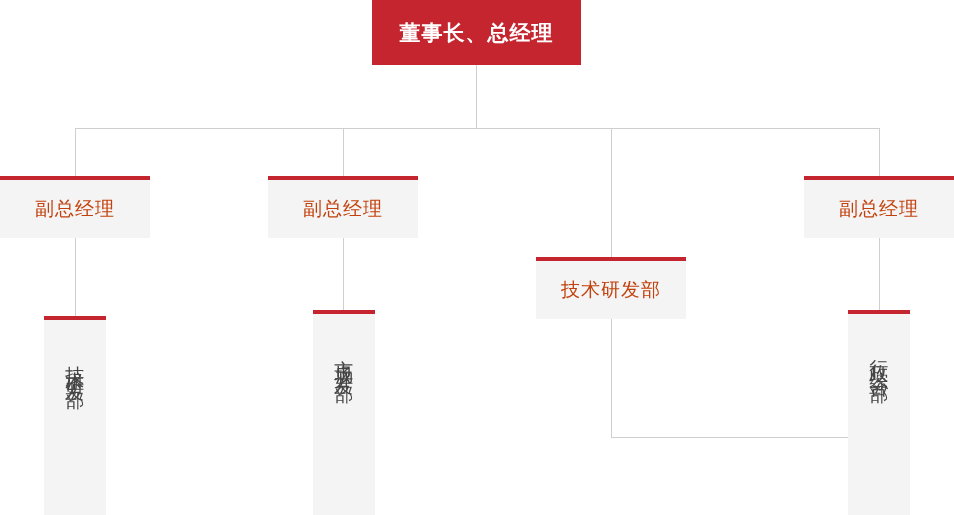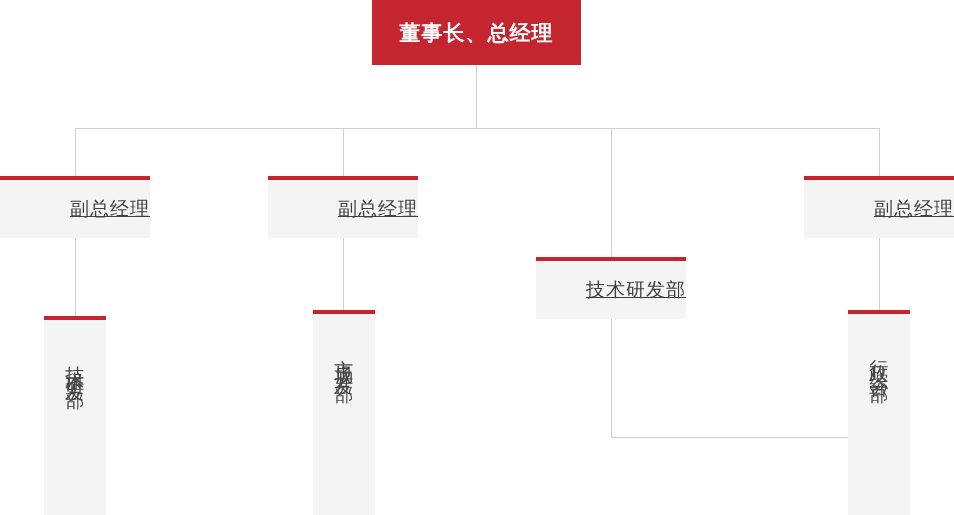--- a/index.html
+++ b/index.html
@@ -23,28 +23,27 @@
     background:#c4252e;
     color:#ffffff;
     font-size:21px;
     font-weight:bold;
     letter-spacing:1px;
   }
 
   
   .node-mid{
     position:absolute;
-    display:flex;align-items:center;justify-content:flex-end;
+    display:flex;align-items:center;justify-content:center;
     background:#f4f4f4;
     border-top:4px solid #c4252e;
-    color:#404040;
+    color:#c2410c;
     font-size:19px;
     letter-spacing:1px;
     box-sizing:border-box;
-    text-decoration:underline;
   }
 
   
   .node-dept{
     position:absolute;
     background:#f4f4f4;
     border-top:4px solid #c4252e;
     box-sizing:border-box;
     display:flex;
     justify-content:center;

